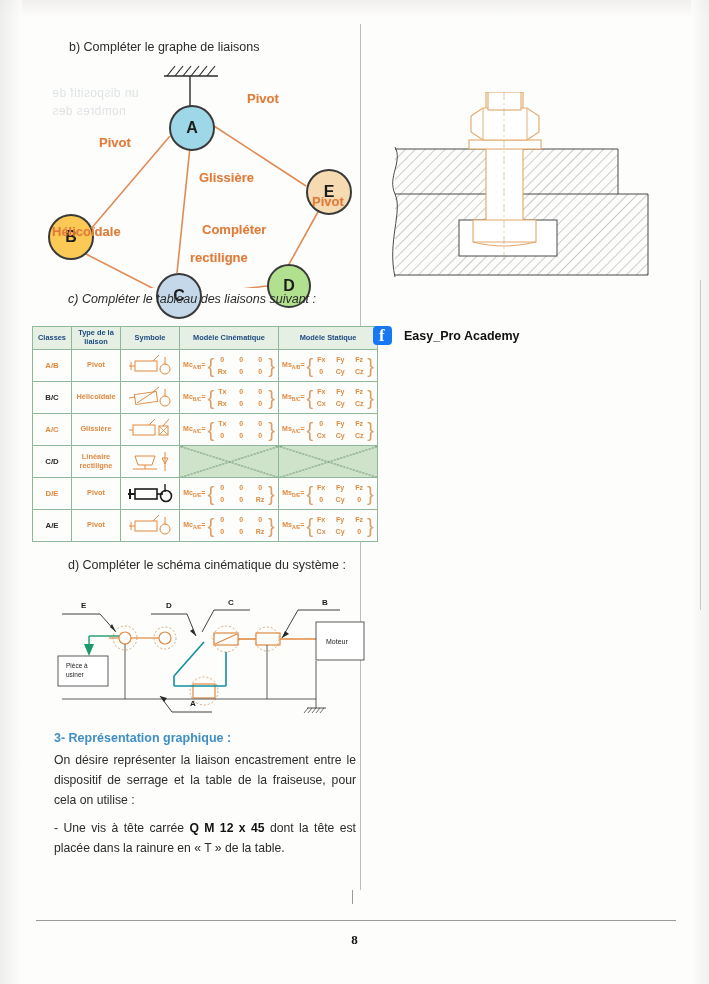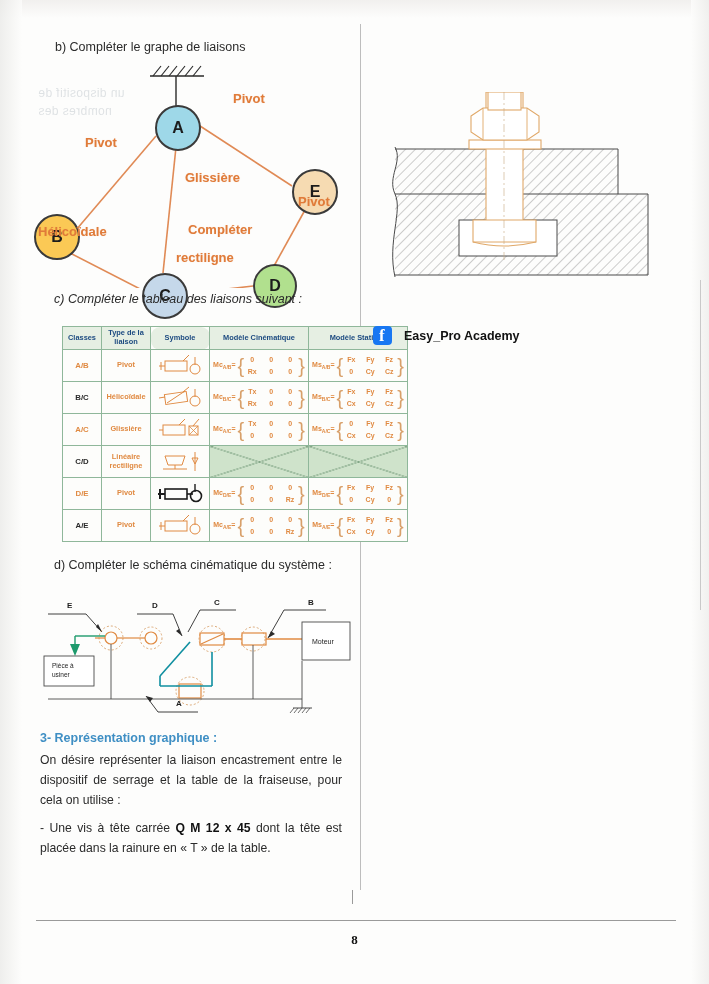--- a/index.html
+++ b/index.html
@@ -16,21 +16,21 @@
   .scan-shade-t{position:absolute;left:0;top:0;width:709px;height:18px;
       background:linear-gradient(180deg,#eceae8 0%,#fdfdfc 100%);opacity:.7;}
 
   
   .col-divider{position:absolute;left:360px;top:24px;width:1px;height:866px;
       background:#bdbdbd;}
   .right-edge-rule{position:absolute;left:700px;top:280px;width:1px;height:330px;
       background:#c9c9c9;}
 
   
-  .left{position:absolute;left:0;top:0;width:360px;height:984px;}
+  .left{position:absolute;left:14px;top:0;width:360px;height:984px;}
   .right{position:absolute;left:361px;top:0;width:348px;height:984px;}
 
   .lbl-b{position:absolute;left:55px;top:40px;font-size:12.5px;color:#2b2b2b;}
   .lbl-c{position:absolute;left:54px;top:292px;font-size:12.5px;color:#2b2b2b;font-style:italic;}
 
   
   .ghost{position:absolute;color:#cfd4d8;font-size:12px;opacity:.65;
       transform:scaleX(-1);letter-spacing:.4px;}
 
   
@@ -41,30 +41,30 @@
   .n-a{left:155px;top:47px;width:42px;height:42px;background:#9ed8e8;}
   .n-b{left:34px;top:156px;width:42px;height:42px;background:#fbc955;}
   .n-c{left:142px;top:215px;width:42px;height:42px;background:#c5d8ea;}
   .n-d{left:253px;top:206px;width:40px;height:40px;background:#b1e08e;}
   .n-e{left:292px;top:111px;width:42px;height:42px;background:#f6dbb2;}
 
   .glabel{position:absolute;color:#e07b39;font-weight:700;font-size:13px;
       text-shadow:0 0 1px rgba(224,123,57,.25);}
 
   
-  .tblwrap{position:absolute;left:18px;top:326px;width:340px;height:212px;margin-left:44px;}
+  .tblwrap{position:absolute;left:18px;top:326px;width:340px;height:212px;}
   table.lt{border-collapse:collapse;width:340px;height:212px;
      background:#fdfdfb;font-size:7.2px;table-layout:fixed;}
   table.lt td,table.lt th{border:1px solid #8fb79a;text-align:center;
      vertical-align:middle;padding:0;}
   table.lt thead th{background:#e6efe3;color:#1c4a80;font-weight:700;
      font-size:7.4px;height:22px;line-height:1.15;}
   .c-class{width:38px;}
   .c-type{width:48px;}
-  .c-sym{width:58px;border-radius:9px;}
+  .c-sym{width:58px;}
   .c-cin{width:98px;}
   .c-sta{width:98px;}
   td.cls{font-weight:700;font-size:7.8px;}
   .orange{color:#e08a42;}
   .dark{color:#2a2a2a;}
   td.typ{font-weight:700;font-size:7.4px;color:#e08a42;line-height:1.2;}
   .hatch-cell{background:
      linear-gradient(to top right,transparent calc(50% - .5px),#4a7a55 50%,transparent calc(50% + .5px)),
      linear-gradient(to bottom right,transparent calc(50% - .5px),#4a7a55 50%,transparent calc(50% + .5px)),
      #cfe3cb;}

